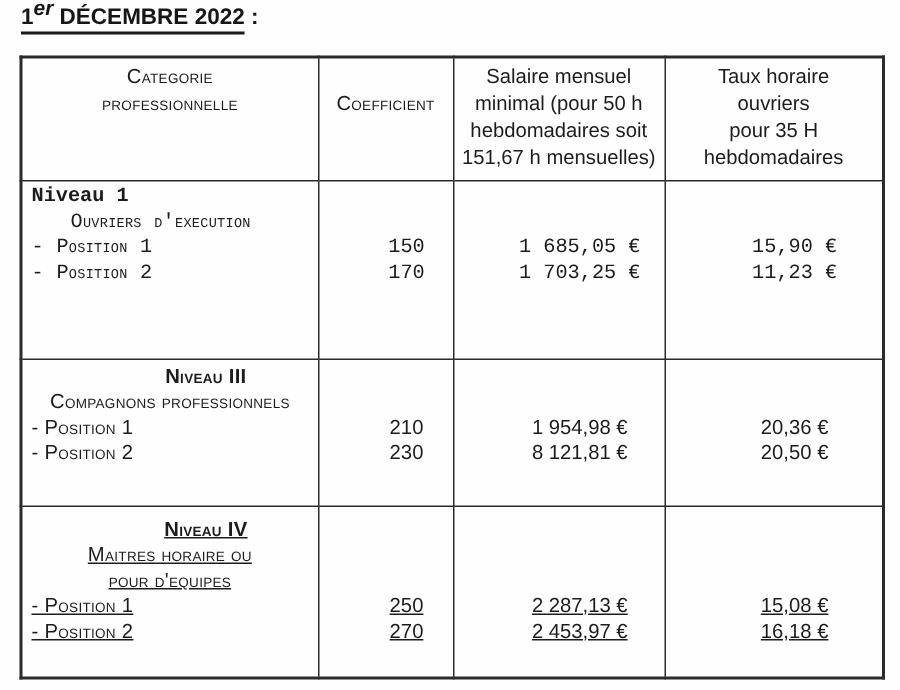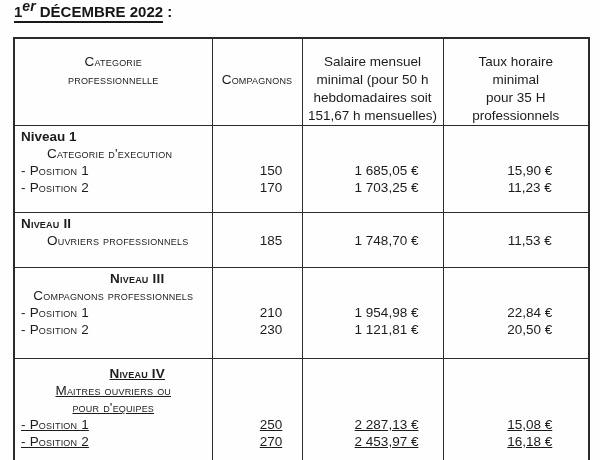--- a/index.html
+++ b/index.html
@@ -28,24 +28,24 @@
     border: 2px solid #2b2b2b;
     background: #fefefe;
   }
   td { border: 1px solid #2b2b2b; vertical-align: top; padding: 2px 0 0 0; }
 
   .line {
     line-height: 17px; height: 17px;
     font-size: 13.5px; white-space: nowrap;
   }
   tr.header-row { height: 76px; }
-  tr.header-row td { padding-top: 14px; }
+  tr.header-row td { padding-top: 3px; }
   tr.header-row .line { line-height: 18px; height: 18px; text-align: center; }
 
-  tr.row-n1 { height: 87px; }
+  tr.row-n1 { height: 111px; font-family: Liberation Mono, monospace; }
   tr.row-n2 { height: 55px; }
   tr.row-n3 { height: 91px; }
   tr.row-n4 { height: 107px; text-decoration: underline; }
 
   .sc { font-variant: small-caps; letter-spacing: 0.2px; }
   .bold { font-weight: bold; padding-left: 48px; }
   .lpad { padding-left: 6px; }
   .indent { padding-left: 32px; }
   .center { text-align: center; }
   .val { text-align: center; padding-left: 28px; }
@@ -68,40 +68,40 @@
     </colgroup>
 
     <tbody>
         <tr class="header-row">
       <td>
         <div class="line sc">Categorie</div>
         <div class="line sc">professionnelle</div>
       </td>
       <td>
         <div class="line"></div>
-        <div class="line sc">Compagnons</div>
+        <div class="line sc">Coefficient</div>
       </td>
       <td>
         <div class="line">Salaire mensuel</div>
         <div class="line">minimal (pour 50 h</div>
         <div class="line">hebdomadaires soit</div>
         <div class="line">151,67 h mensuelles)</div>
       </td>
       <td>
         <div class="line">Taux horaire</div>
-        <div class="line">minimal</div>
+        <div class="line">ouvriers</div>
         <div class="line">pour 35 H</div>
-        <div class="line">professionnels</div>
+        <div class="line">hebdomadaires</div>
       </td>
     </tr>
 
     <tr class="row-n1">
       <td>
         <div class="line bold lpad">Niveau 1</div>
-        <div class="line sc indent">Categorie d'execution</div>
+        <div class="line sc indent">Ouvriers d'execution</div>
         <div class="line sc lpad">- Position 1</div>
         <div class="line sc lpad">- Position 2</div>
       </td>
       <td>
         <div class="line"></div>
         <div class="line"></div>
         <div class="line val">150</div>
         <div class="line val">170</div>
       </td>
       <td>
@@ -111,71 +111,53 @@
         <div class="line val">1 703,25 €</div>
       </td>
       <td>
         <div class="line"></div>
         <div class="line"></div>
         <div class="line val">15,90 €</div>
         <div class="line val">11,23 €</div>
       </td>
     </tr>
 
-    <tr class="row-n2">
-      <td>
-        <div class="line sc bold lpad">Niveau II</div>
-        <div class="line sc indent">Ouvriers professionnels</div>
-      </td>
-      <td>
-        <div class="line"></div>
-        <div class="line val">185</div>
-      </td>
-      <td>
-        <div class="line"></div>
-        <div class="line val">1 748,70 €</div>
-      </td>
-      <td>
-        <div class="line"></div>
-        <div class="line val">11,53 €</div>
-      </td>
-    </tr>
 
     <tr class="row-n3">
       <td>
         <div class="line sc bold center">Niveau III</div>
         <div class="line sc center">Compagnons professionnels</div>
         <div class="line sc lpad">- Position 1</div>
         <div class="line sc lpad">- Position 2</div>
       </td>
       <td>
         <div class="line"></div>
         <div class="line"></div>
         <div class="line val">210</div>
         <div class="line val">230</div>
       </td>
       <td>
         <div class="line"></div>
         <div class="line"></div>
         <div class="line val">1 954,98 €</div>
-        <div class="line val">1 121,81 €</div>
+        <div class="line val">8 121,81 €</div>
       </td>
       <td>
         <div class="line"></div>
         <div class="line"></div>
-        <div class="line val">22,84 €</div>
+        <div class="line val">20,36 €</div>
         <div class="line val">20,50 €</div>
       </td>
     </tr>
 
     <tr class="row-n4">
       <td>
         <div class="line" style="height:4px"></div>
         <div class="line sc bold center">Niveau IV</div>
-        <div class="line sc center">Maitres ouvriers ou</div>
+        <div class="line sc center">Maitres horaire ou</div>
         <div class="line sc center">pour d'equipes</div>
         <div class="line sc lpad">- Position 1</div>
         <div class="line sc lpad">- Position 2</div>
       </td>
       <td>
         <div class="line" style="height:4px"></div>
         <div class="line"></div>
         <div class="line"></div>
         <div class="line"></div>
         <div class="line val">250</div>

